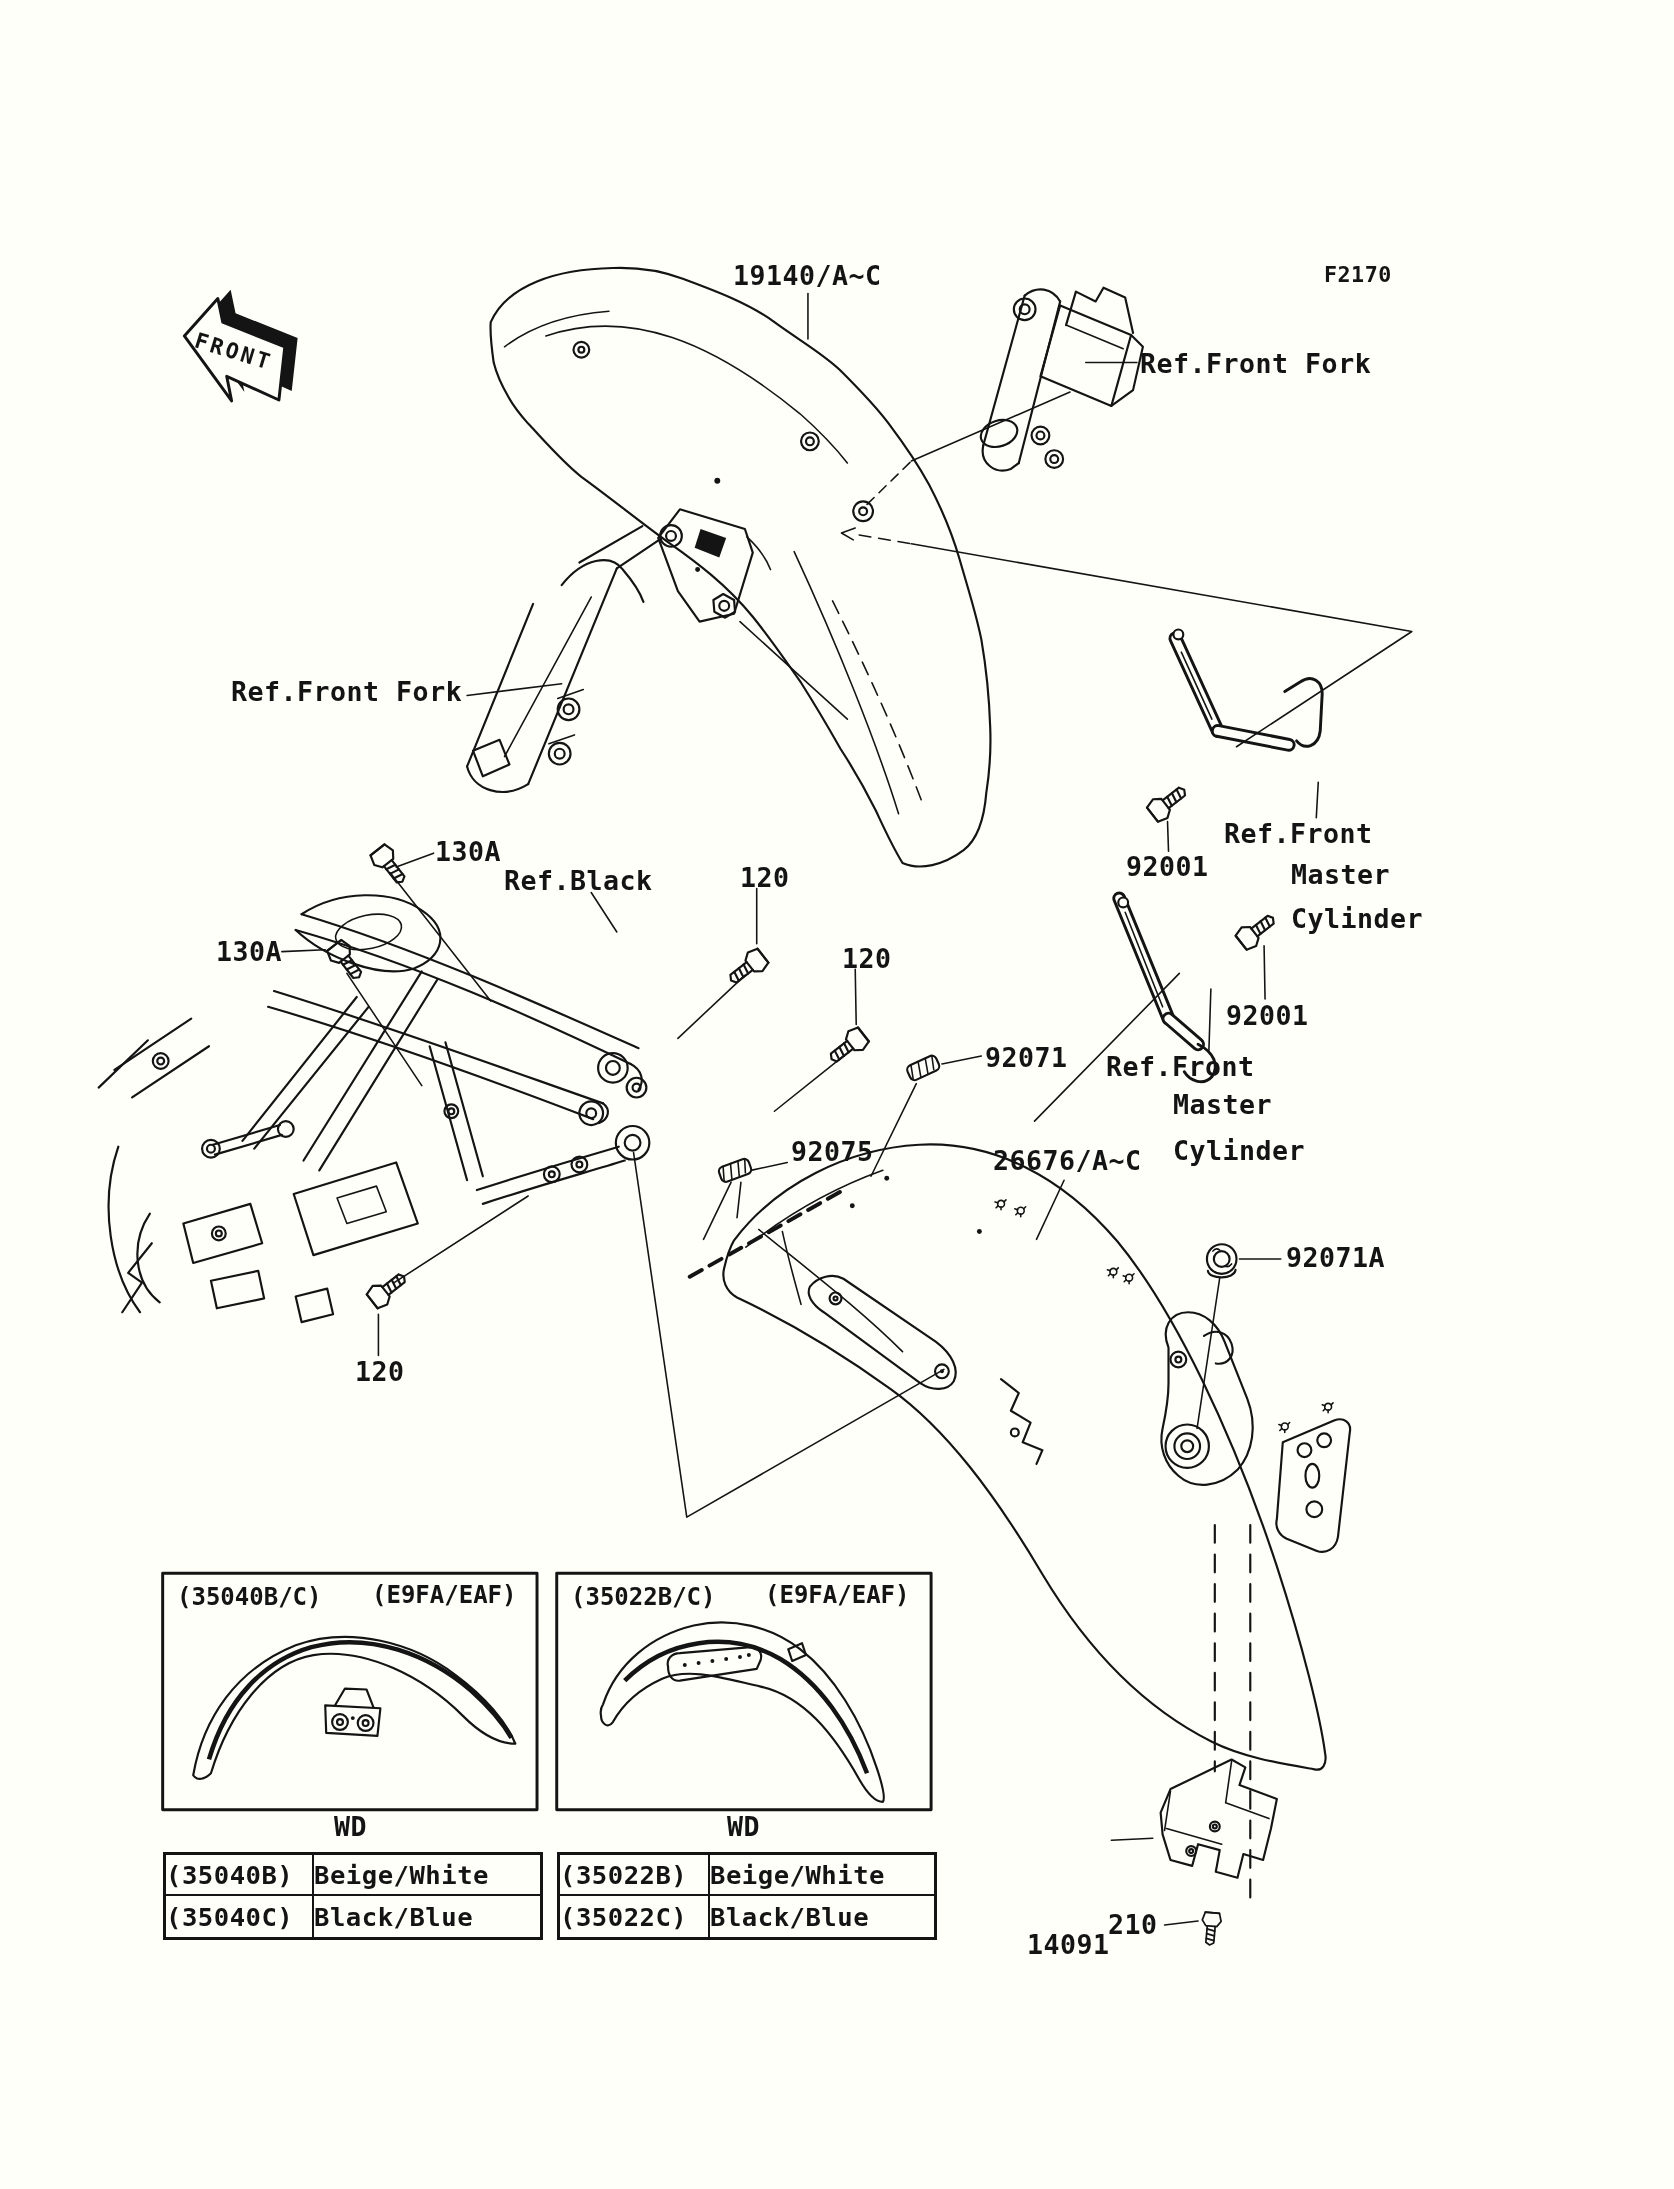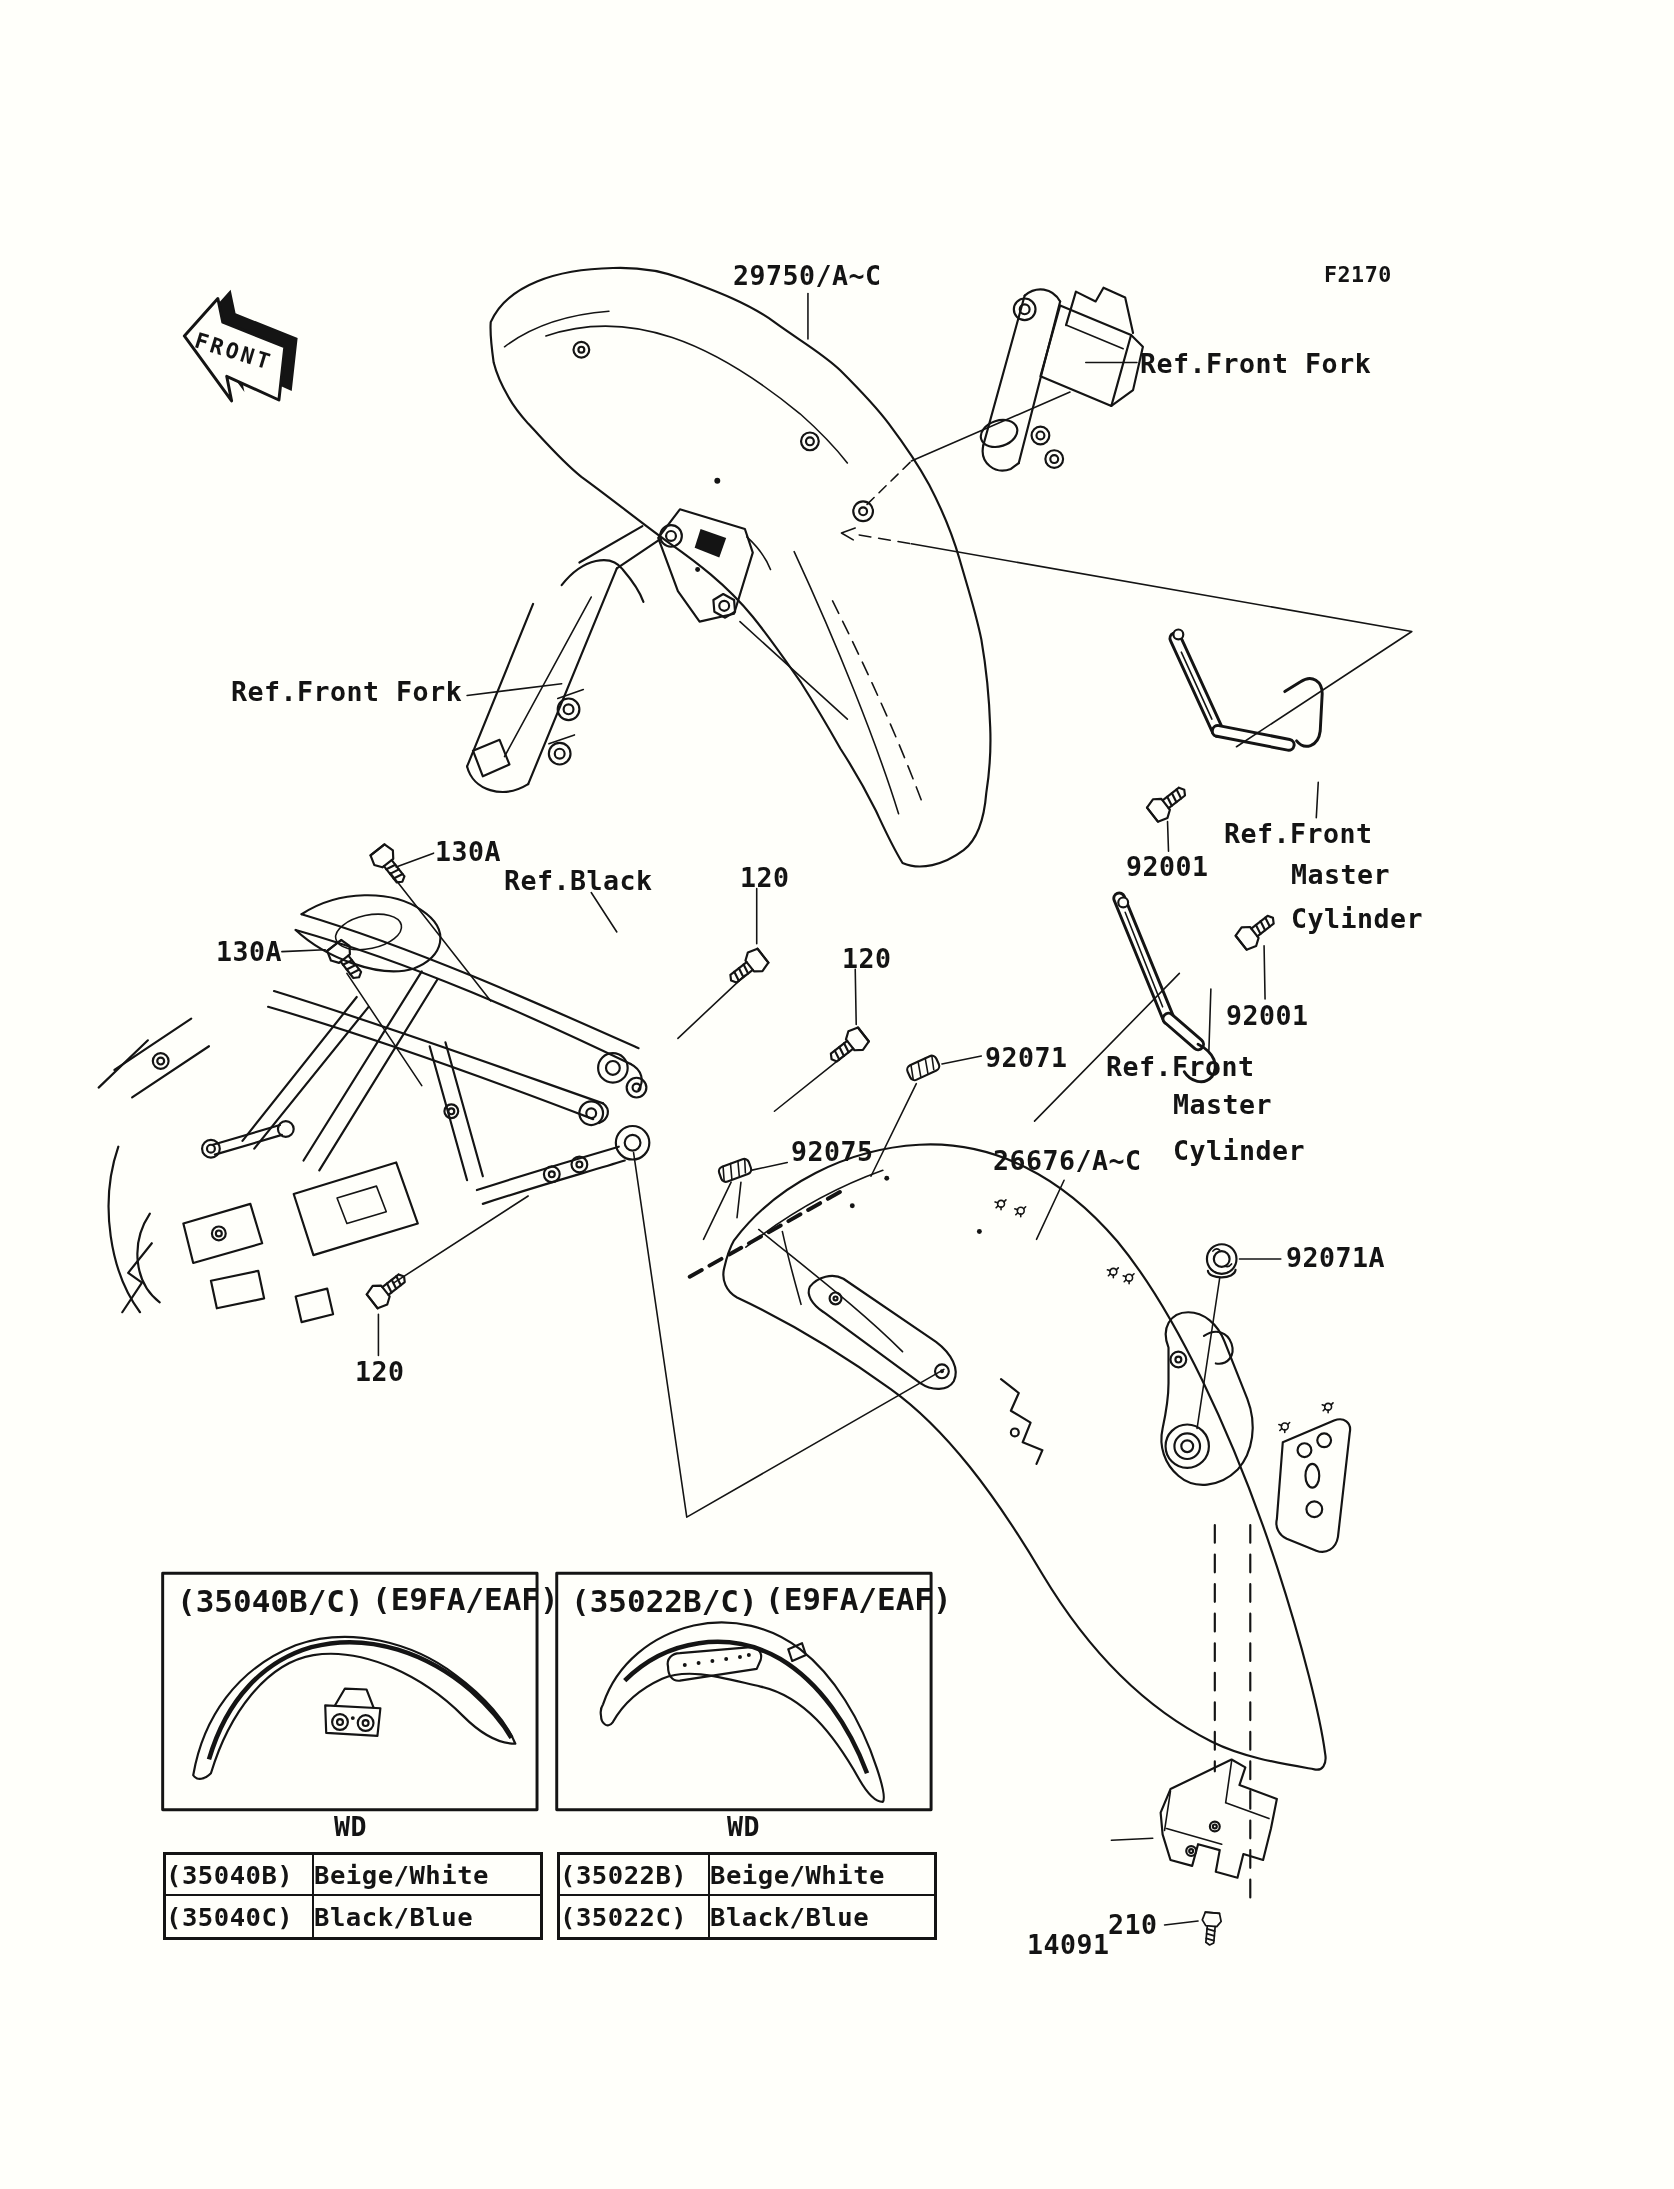--- a/index.html
+++ b/index.html
@@ -14,21 +14,21 @@
   svg .thick{stroke-width:4.6;}
   svg .sw3{stroke-width:3;}
   svg .whitefill{fill:#fffffa;}
   svg .inkfill{fill:#141414;stroke:none;}
   svg .wslot{stroke:#fffffa;stroke-width:8;fill:none;stroke-linecap:round;}
   svg .kslot{stroke:#141414;stroke-width:14;fill:none;stroke-linecap:round;}
   svg .dash{stroke-dasharray:14 9;}
   svg .dashlong{stroke-dasharray:18 12;}
   .lbl{position:absolute;font-weight:700;font-size:26.6px;letter-spacing:0.5px;white-space:pre;line-height:1.05;}
   .sm{font-size:21.7px;}
-  .ttl{font-size:31px;letter-spacing:0;}
+  .ttl{font-size:24px;letter-spacing:0;}
   .ptable{position:absolute;display:grid;grid-template-rows:1fr 1fr;border:3px solid #141414;background:#fffffa;}
   .prow{display:grid;grid-template-columns:var(--c1) 1fr;}
   .prow.r1{border-bottom:2.5px solid #141414;}
   .pc{display:flex;align-items:center;padding-left:0;font-size:25.6px;font-weight:700;letter-spacing:0.5px;}
   .pc.c1{border-right:2.5px solid #141414;}
   .arrow-text{font-weight:700;font-size:22px;letter-spacing:3px;fill:#141414;}
 </style>
 </head>
 <body>
 
@@ -326,21 +326,21 @@
           <circle class="inkfill" cx="709" cy="1688" r="2"></circle>
       <circle class="inkfill" cx="723" cy="1686" r="2"></circle>
           <circle class="inkfill" cx="737" cy="1684" r="2"></circle>
       <circle class="inkfill" cx="751" cy="1682" r="2"></circle>
           <circle class="inkfill" cx="760" cy="1680" r="2"></circle>
       <path class="ln" d="M800,1674 L814,1668 L818,1680 L804,1686 Z"></path>
     </g>
   </g>
 </svg>
 
-<div class="lbl" style="left:733px;top:262px">29750/A~C</div>
+<div class="lbl" style="left:733px;top:262px">19140/A~C</div>
 <div class="lbl sm" style="left:1324px;top:264px">F2170</div>
 <div class="lbl" style="left:1140px;top:350px">Ref.Front Fork</div>
 <div class="lbl" style="left:231px;top:678px">Ref.Front Fork</div>
 
 <div class="lbl" style="left:1126px;top:853px">92001</div>
 <div class="lbl" style="left:1224px;top:820px">Ref.Front</div>
 <div class="lbl" style="left:1291px;top:861px">Master</div>
 <div class="lbl" style="left:1291px;top:905px">Cylinder</div>
 
 <div class="lbl" style="left:1226px;top:1002px">92001</div>

